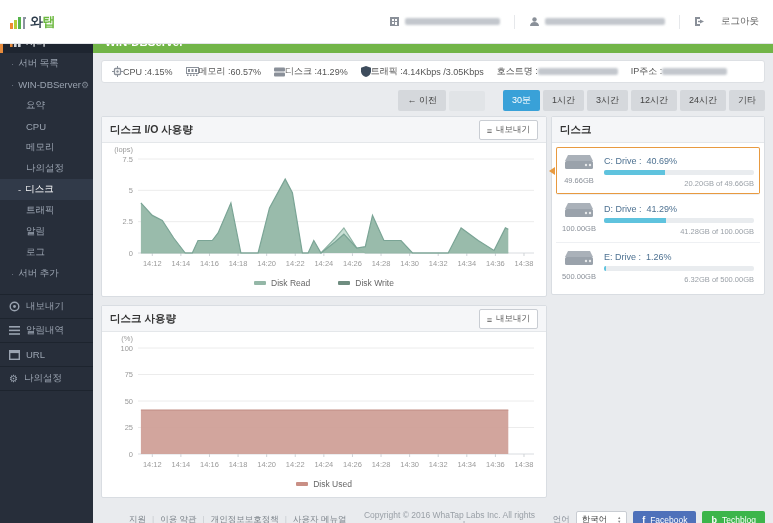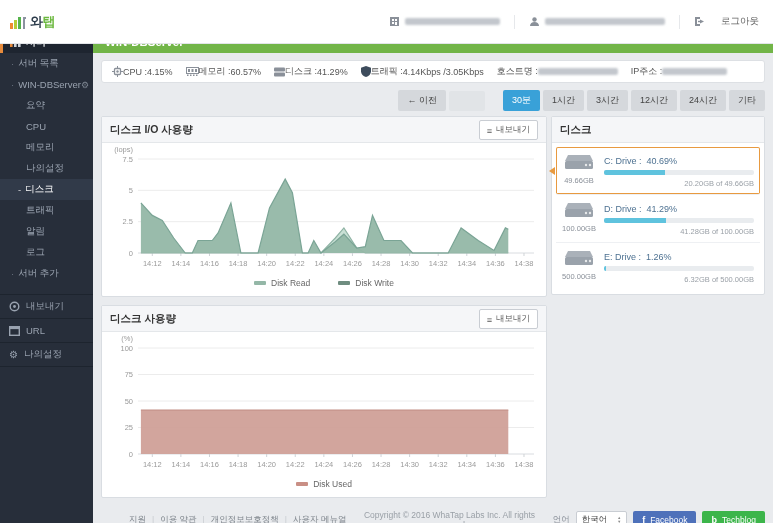--- a/index.html
+++ b/index.html
@@ -179,20 +179,28 @@
         <span>서버 추가</span>
       </li>
   </ul>
   <ul class="side-bottom">
     <li>
       <svg width="11" height="11" viewBox="0 0 11 11">
           <circle cx="5.5" cy="5.5" r="4.3" fill="none" stroke="#9aa3b0" stroke-width="1.4"></circle>
           <circle cx="5.5" cy="5.5" r="1.4" fill="#9aa3b0"></circle>
         </svg>
       <span>내보내기</span>
+    </li>
+    <li>
+      <svg width="11" height="9" viewBox="0 0 11 9">
+          <rect y="0" width="11" height="1.6" fill="#9aa3b0"></rect>
+          <rect y="3.6" width="11" height="1.6" fill="#9aa3b0"></rect>
+          <rect y="7.2" width="11" height="1.6" fill="#9aa3b0"></rect>
+        </svg>
+      <span>알림내역</span>
     </li>
     <li>
       <svg width="11" height="10" viewBox="0 0 11 10">
           <rect x="0.7" y="0.7" width="9.6" height="8.6" fill="none" stroke="#9aa3b0" stroke-width="1.4"></rect>
           <rect x="0.7" y="0.7" width="9.6" height="2.4" fill="#9aa3b0"></rect>
         </svg>
       <span>URL</span>
     </li>
     <li>
       <span class="uni-icon">⚙</span>

